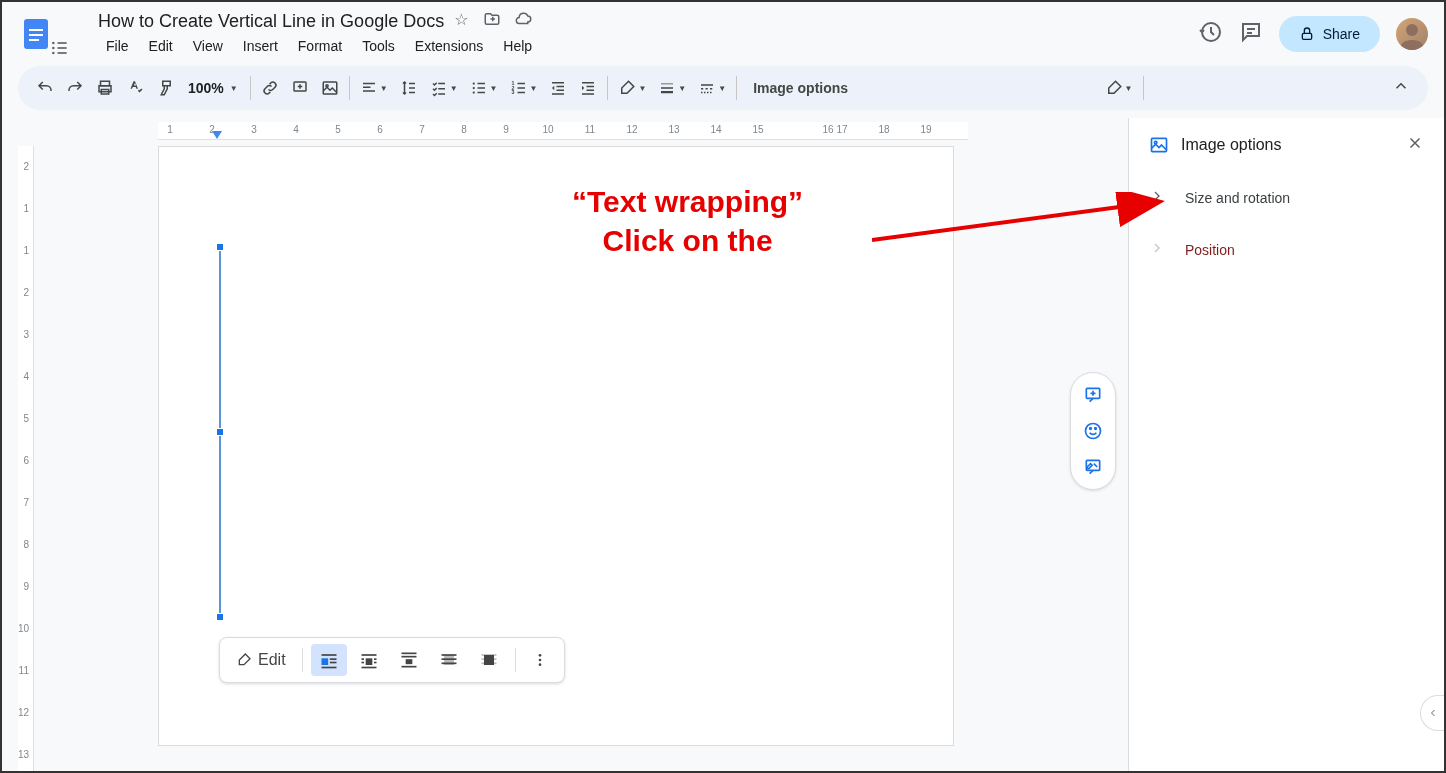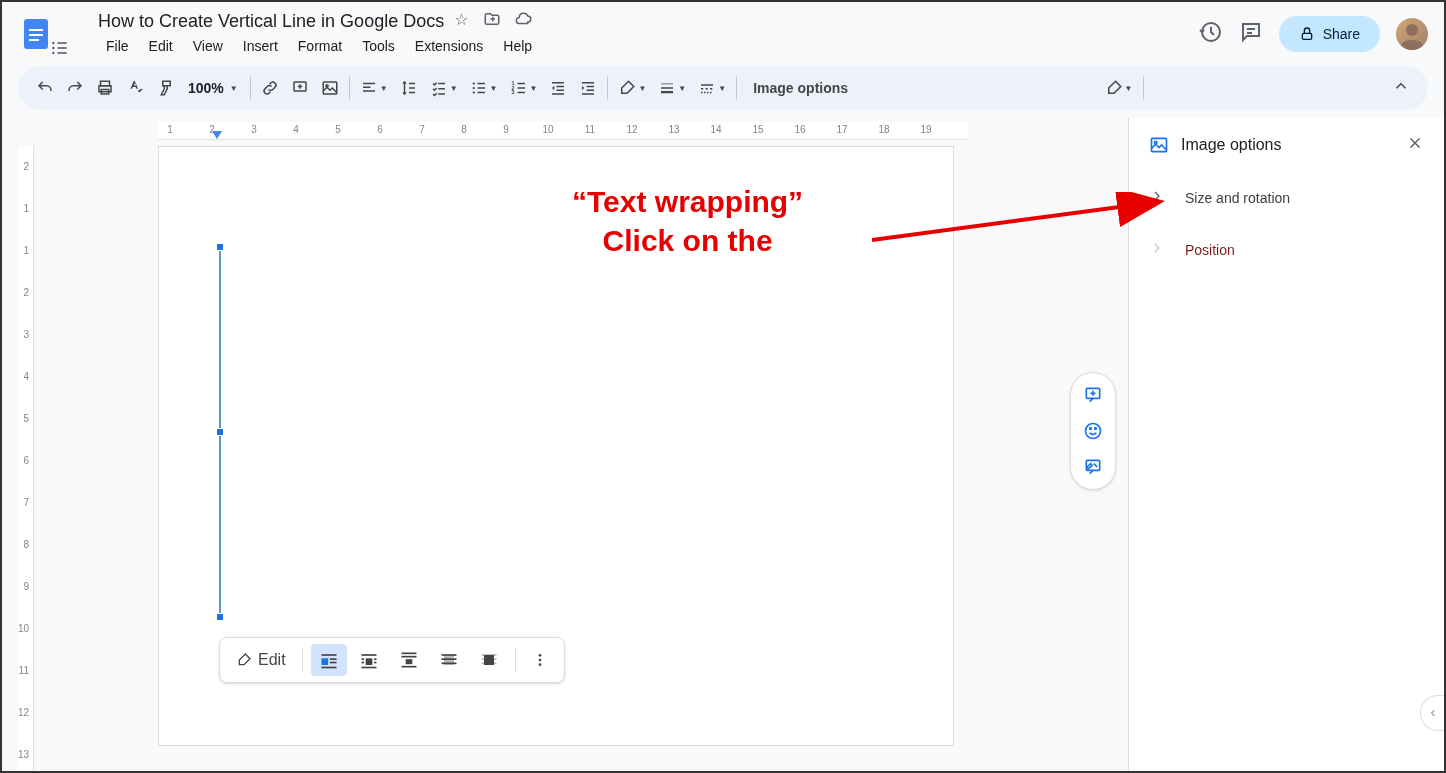--- a/index.html
+++ b/index.html
@@ -315,21 +315,21 @@
         <span class="ruler-h-num" style="left: 222px;">6</span>
         <span class="ruler-h-num" style="left: 264px;">7</span>
         <span class="ruler-h-num" style="left: 306px;">8</span>
         <span class="ruler-h-num" style="left: 348px;">9</span>
         <span class="ruler-h-num" style="left: 390px;">10</span>
         <span class="ruler-h-num" style="left: 432px;">11</span>
         <span class="ruler-h-num" style="left: 474px;">12</span>
         <span class="ruler-h-num" style="left: 516px;">13</span>
         <span class="ruler-h-num" style="left: 558px;">14</span>
         <span class="ruler-h-num" style="left: 600px;">15</span>
-        <span class="ruler-h-num" style="left: 642px;">16</span>
+        <span class="ruler-h-num" style="left: 670px;">16</span>
         <span class="ruler-h-num" style="left: 684px;">17</span>
         <span class="ruler-h-num" style="left: 726px;">18</span>
         <span class="ruler-h-num" style="left: 768px;">19</span>
       </div>
     <div class="page">
       <div class="vertical-line">
         <div class="sel-handle" style="top:-4px"></div>
         <div class="sel-handle" style="top:50%;margin-top:-4px"></div>
         <div class="sel-handle" style="bottom:-4px"></div>
       </div>

